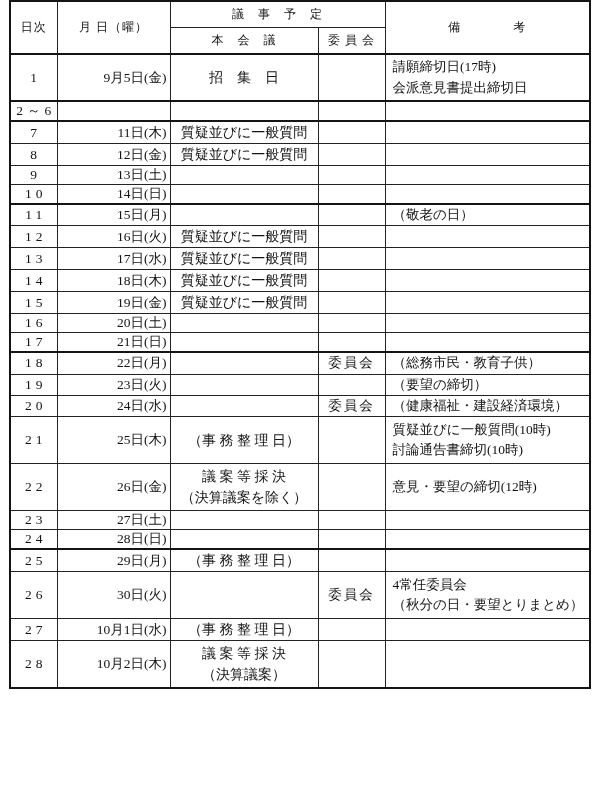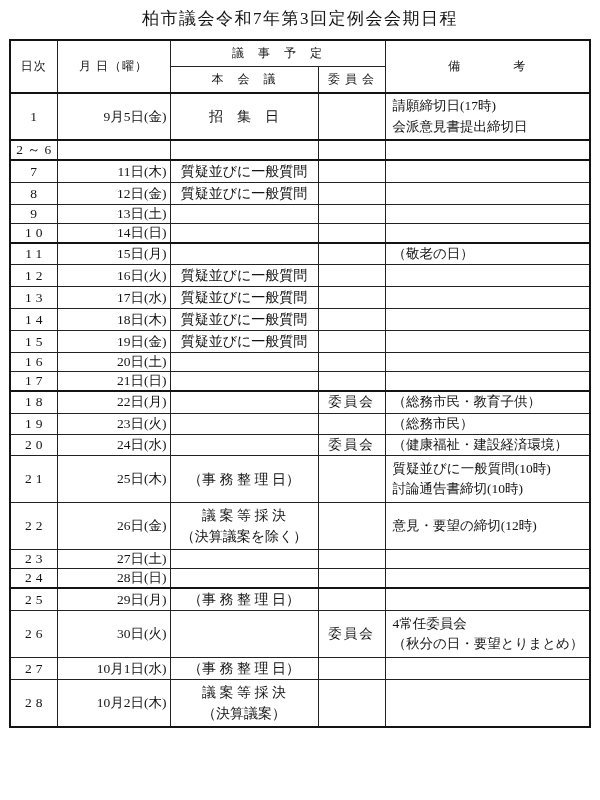--- a/index.html
+++ b/index.html
@@ -40,21 +40,20 @@
   td.c-date { text-align:right; padding-right:3px; font-size:13.5px; }
   td.c-plenary { text-align:center; font-size:14px;margin-left:40px; }
   td.c-committee { text-align:center; font-size:13.5px; letter-spacing:2px; }
   td.c-remarks { text-align:left; padding-left:7px; font-size:13.5px;border-radius:15px; }
   .cell-line { line-height:1.5; }
 </style>
 </head>
 <body>
 
 <div class="page">
-  <h1 class="title">柏市議会令和7年第3回定例会会期日程</h1>
 
   <table class="schedule">
     <colgroup>
       <col class="c1">
         <col class="c2">
         <col class="c3">
         <col class="c4">
         <col class="c5">
     </colgroup>
     <thead>
@@ -188,21 +187,21 @@
     <td class="c-remarks">
             <div class="cell-line">（総務市民・教育子供）</div>
           </td>
   </tr>
         <tr>
     <td class="c-day">19</td>
     <td class="c-date">23日(火)</td>
     <td class="c-plenary"></td>
     <td class="c-committee"></td>
     <td class="c-remarks">
-            <div class="cell-line">（総務市民）</div>
+            <div class="cell-line">（要望の締切）</div>
           </td>
   </tr>
         <tr>
     <td class="c-day">20</td>
     <td class="c-date">24日(水)</td>
     <td class="c-plenary"></td>
     <td class="c-committee">委員会</td>
     <td class="c-remarks">
             <div class="cell-line">（健康福祉・建設経済環境）</div>
           </td>

